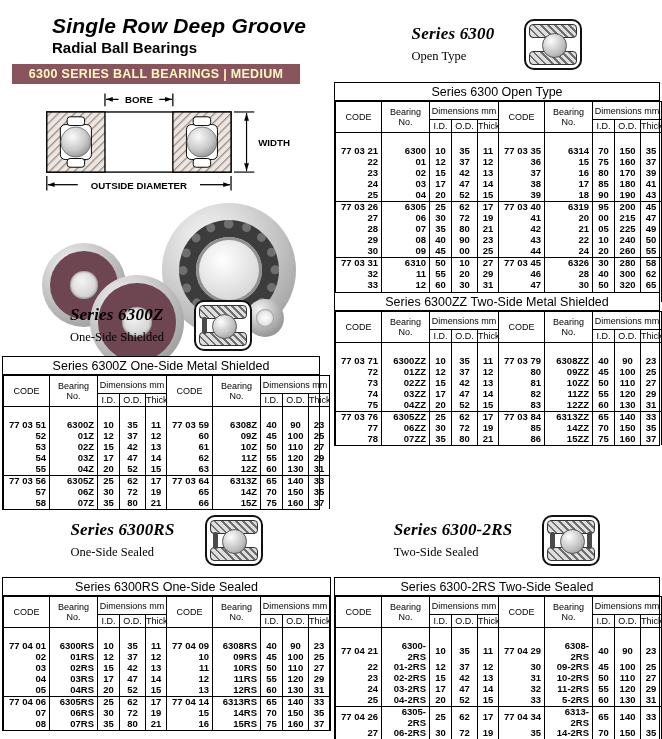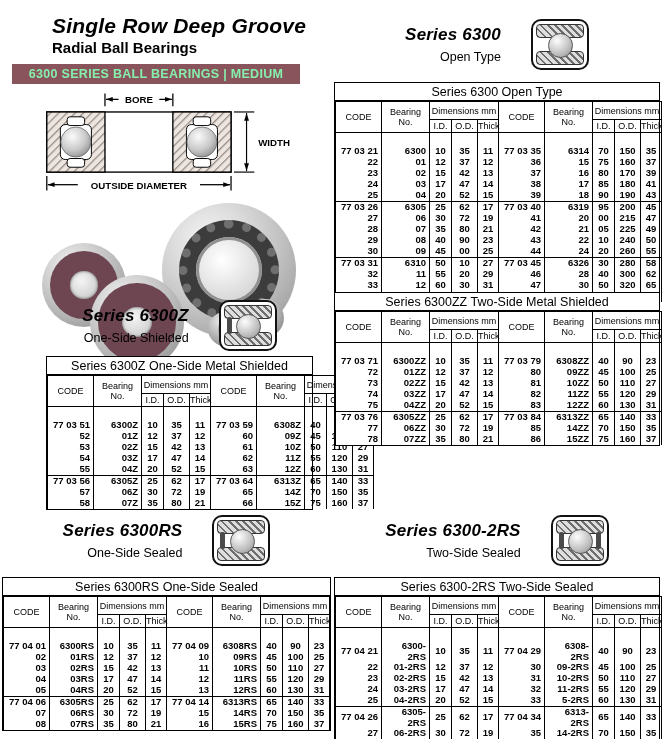--- a/index.html
+++ b/index.html
@@ -4,21 +4,21 @@
 <style>
   html,body{margin:0;padding:0;background:#fff;}
   #page{position:relative;width:662px;height:739px;background:#fff;color:#000;
         font-family:"Liberation Sans",sans-serif;overflow:hidden;}
 
   
   .intro{position:absolute;left:8px;top:4px;width:320px;height:290px;}
   .main-title{margin:10px 0 0 44px;font-size:21px;font-weight:bold;font-style:italic;letter-spacing:.2px;}
   .main-subtitle{margin:1px 0 0 44px;font-size:15px;font-weight:bold;}
   .banner{margin:8px 0 0 4px;width:288px;height:20px;line-height:20px;text-align:center;
-          color:#86efac;font-size:12.5px;font-weight:bold;letter-spacing:.3px;}
+          color:#fef9c3;font-size:12.5px;font-weight:bold;letter-spacing:.3px;}
   .diagram-wrap{margin:3px 0 0 0;}
   .dlabel{font-family:"Liberation Sans",sans-serif;font-size:10px;font-weight:bold;}
 
   
   .photo{position:relative;margin:0 0 0 30px;width:280px;height:150px;}
   .ring{position:absolute;border-radius:50%;}
   .ring-big{right:22px;top:0;width:134px;height:134px;
     background:radial-gradient(circle at 35% 28%,#f7f7f7,#c2c2c2 55%,#8d8d8d);}
   .ring-big .cage{position:absolute;inset:17px;border-radius:50%;border:9px dotted #6f6f6f;
     background:#3c3c3c;}
@@ -34,30 +34,30 @@
   .ring-tiny-a{left:170px;top:108px;width:40px;height:36px;
     background:radial-gradient(circle at 35% 28%,#eee,#9e9e9e 60%,#6f6f6f);}
   .ring-tiny-a .hole,.ring-tiny-b .hole{position:absolute;inset:26%;border-radius:50%;
     background:radial-gradient(#fff,#cfcfcf);box-shadow:inset 0 0 2px #444;}
   .ring-tiny-b{left:208px;top:96px;width:38px;height:38px;
     background:radial-gradient(circle at 35% 28%,#f5f5f5,#a8a8a8 60%,#787878);}
 
   
   .sec{position:absolute;}
   .sec-6300{left:334px;top:6px;width:326px;}
-  .sec-z   {left:2px;  top:294px;width:267px;margin-left:44px;}
+  .sec-z   {left:2px;  top:294px;width:318px;}
   .sec-zz  {left:334px;top:292px;width:326px;}
   .sec-rs  {left:2px;  top:503px;width:329px;}
   .sec-2rs {left:334px;top:503px;width:326px;}
 
   .sec-head{display:flex;align-items:center;justify-content:center;gap:30px;}
   .sec-6300 .sec-head{height:76px;}
   .sec-z .sec-head,.sec-zz .sec-head{height:62px;}
   .sec-rs .sec-head,.sec-2rs .sec-head{height:74px;}
-  .sec-titles{text-align:right;}
+  .sec-titles{text-align:left;font-family:Liberation Serif, serif;}
   .series-title{font-size:17px;font-weight:bold;font-style:italic;letter-spacing:.2px;}
   .series-subtitle{margin-top:5px;font-size:12.5px;}
 
   
   .bearing-icon{position:relative;width:54px;height:47px;border:2px solid #111;border-radius:10px;
     background:#fff;flex:none;}
   .bearing-icon .band{position:absolute;left:3px;right:3px;height:12px;border:1px solid #333;border-radius:4px;
     background:repeating-linear-gradient(45deg,#6e6e6e 0 2px,#dedede 2px 5px);}
   .bearing-icon .band.top{top:3px}.bearing-icon .band.bottom{bottom:3px}
   .bearing-icon .ball{position:absolute;left:50%;top:50%;width:23px;height:23px;margin:-11.5px 0 0 -11.5px;

